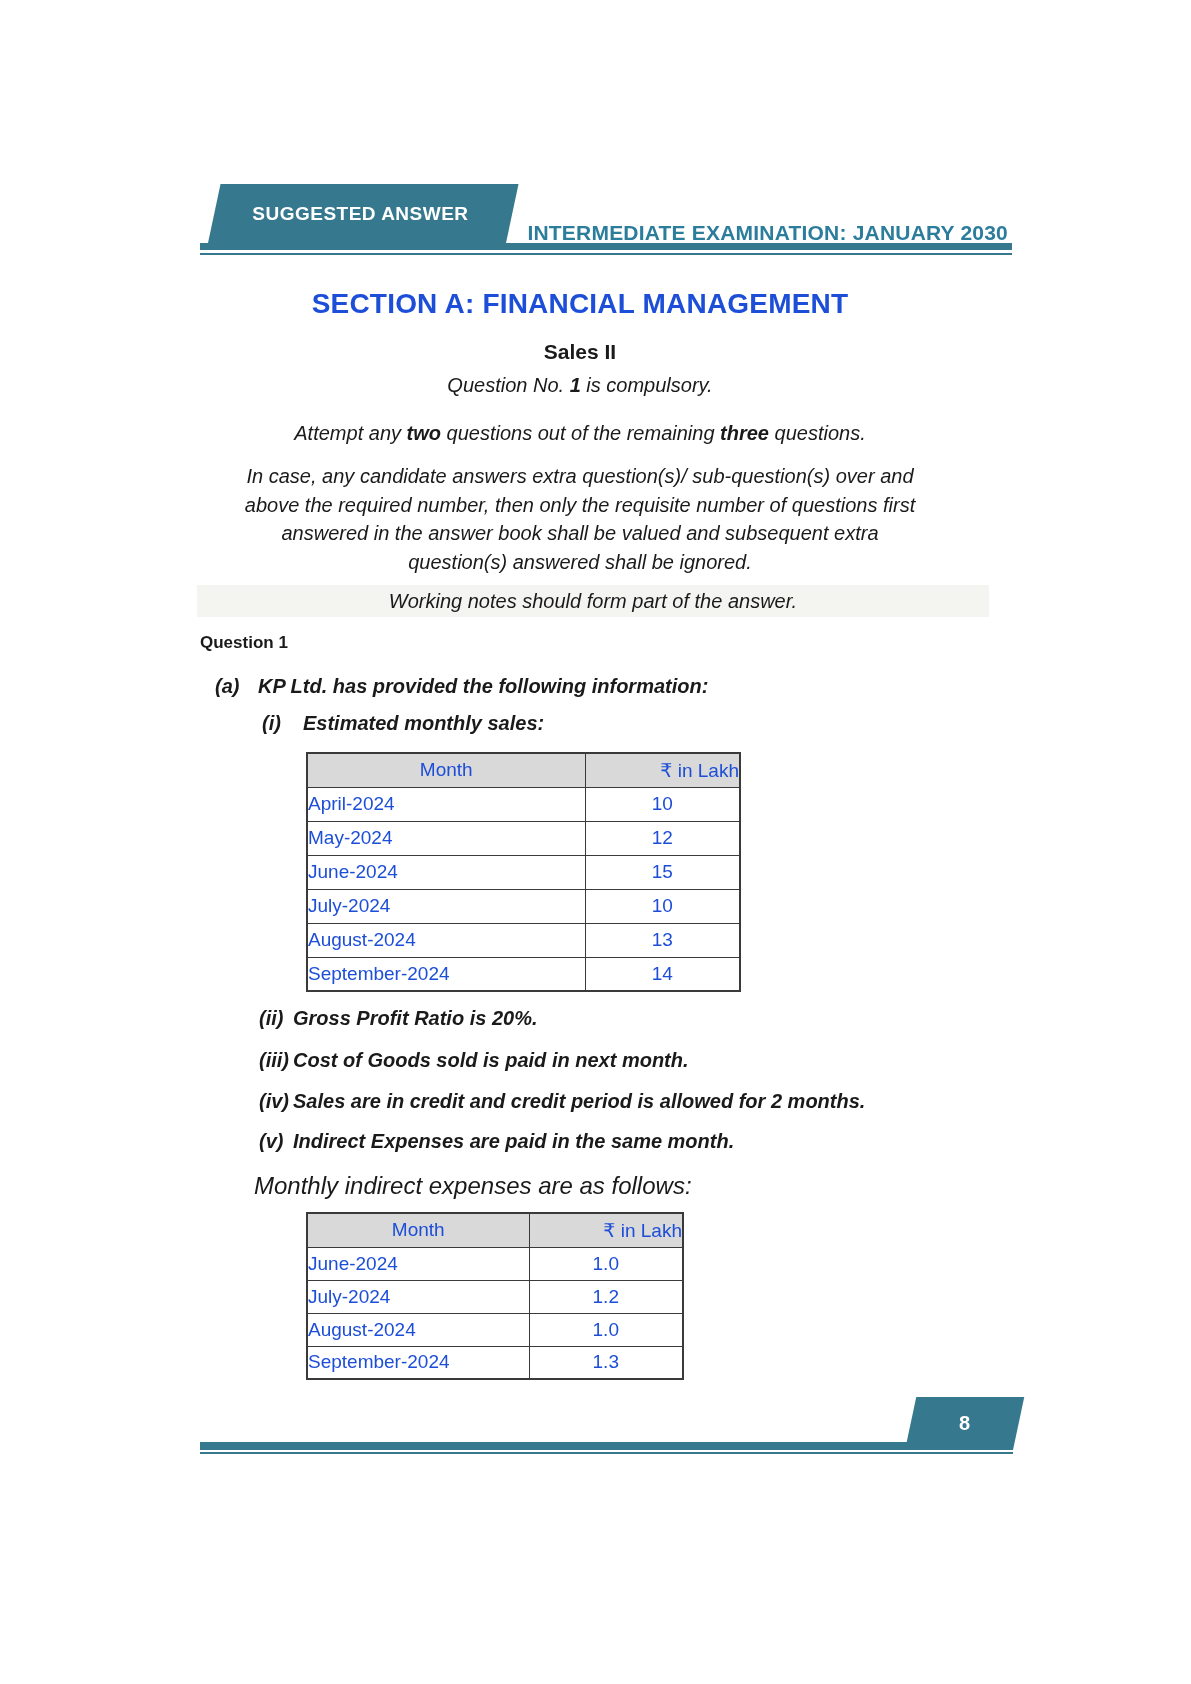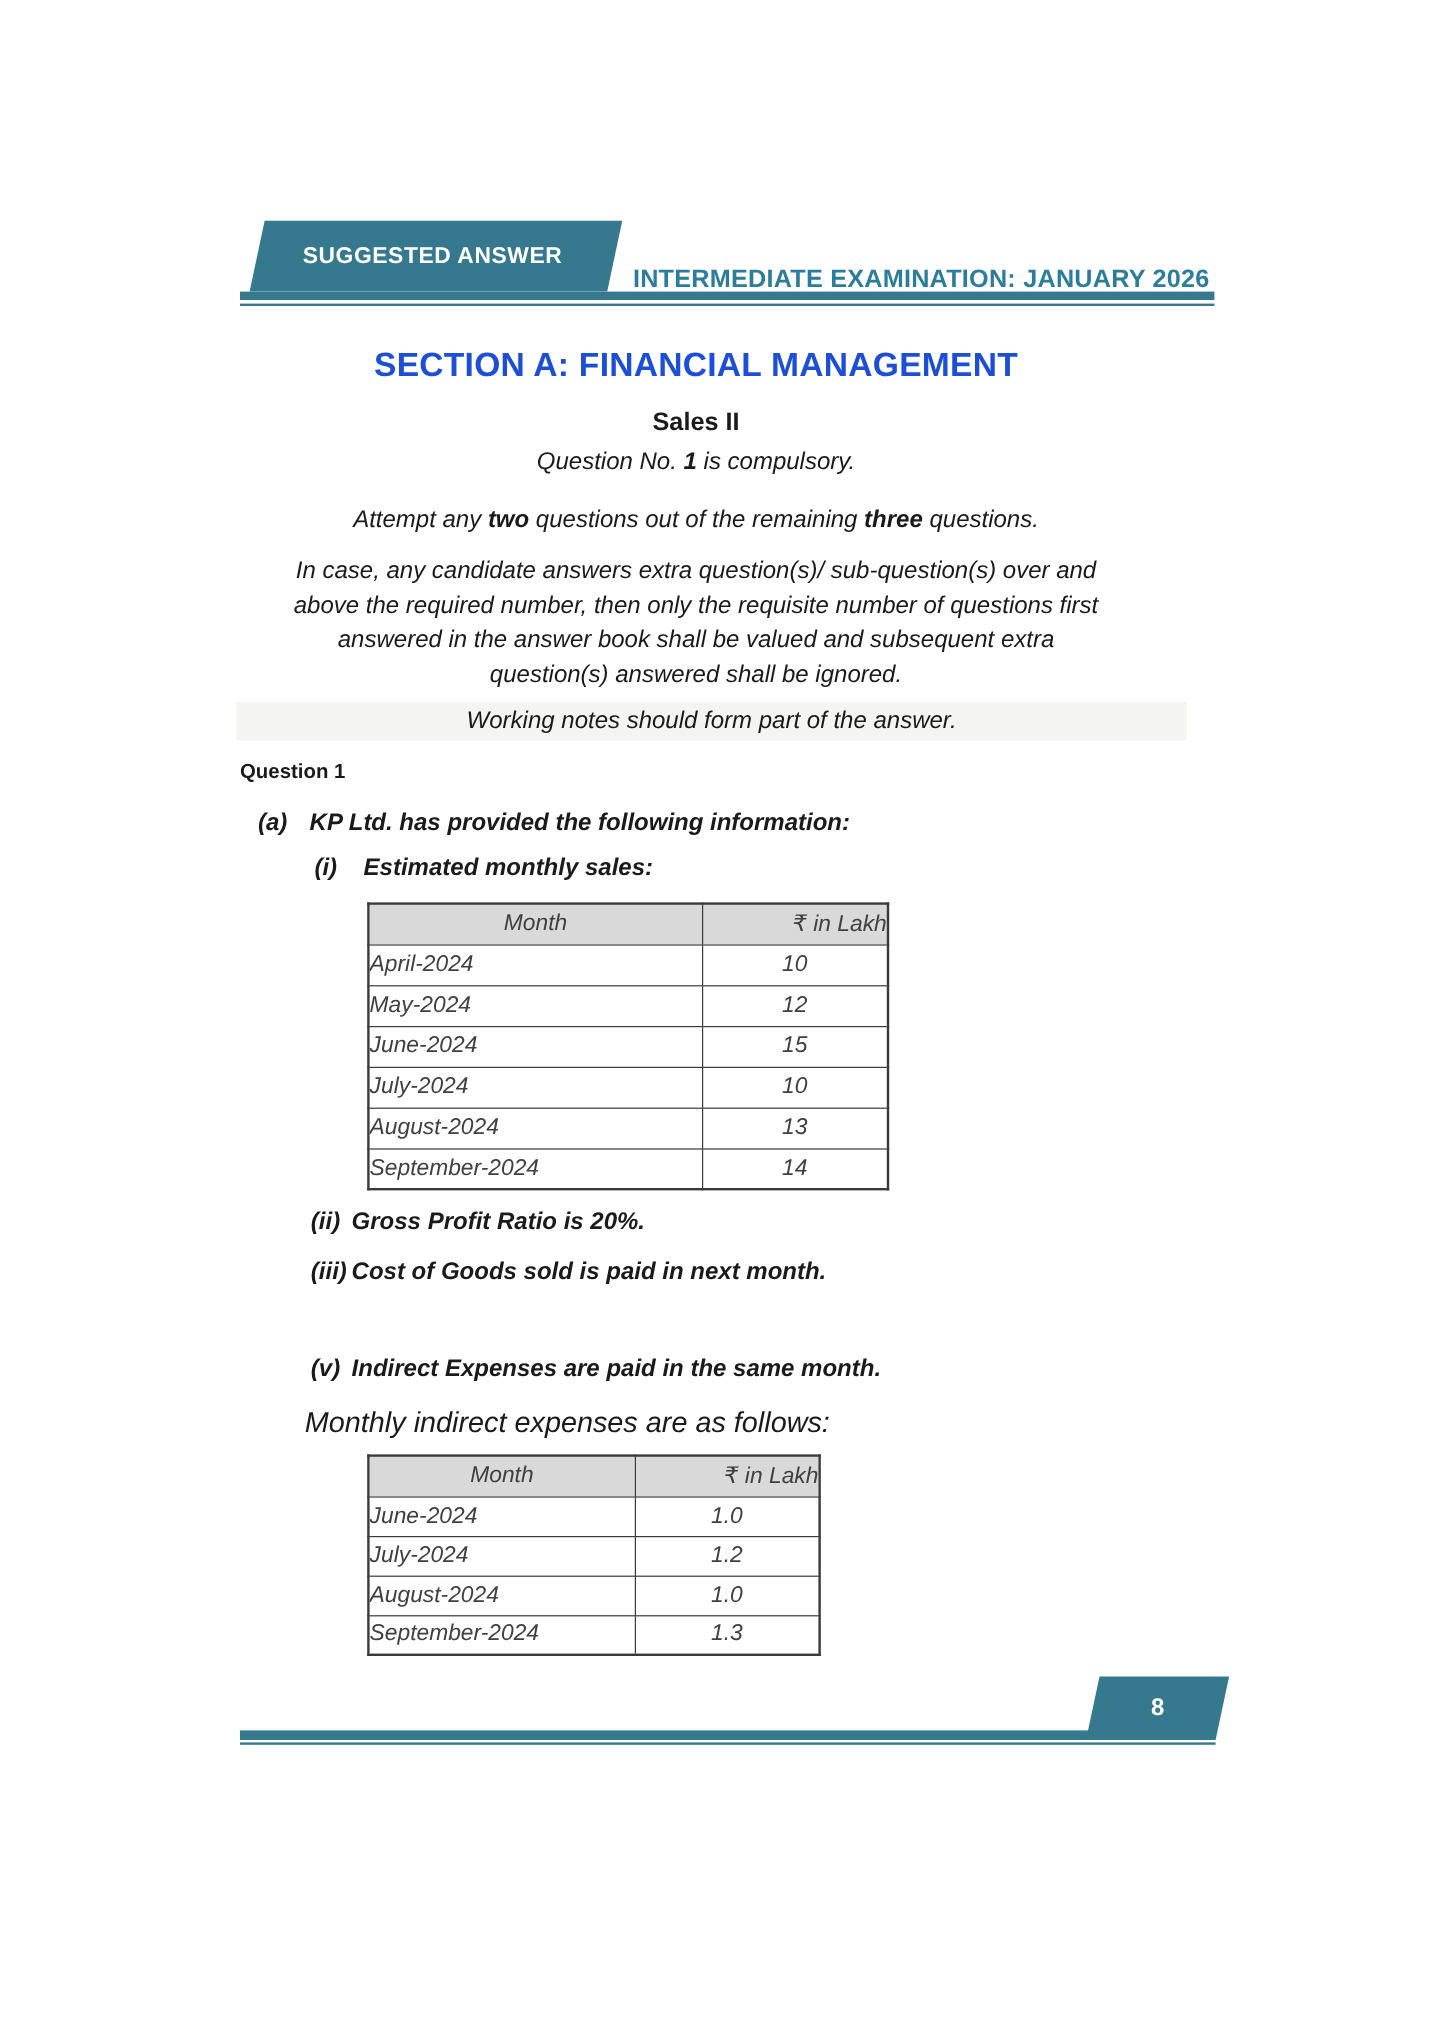--- a/index.html
+++ b/index.html
@@ -64,21 +64,21 @@
   .row-sub .marker{min-width:34px;margin-left:20px;}
   .row-ii{top:1007px;}
   .row-iii{top:1049px;}
   .row-iv{top:1090px;}
   .row-v{top:1130px;}
   .expenses-intro{left:254px;top:1172px;font-style:italic;font-size:24px;white-space:nowrap;}
 
   
   table.dtable{
     position:absolute;border-collapse:collapse;table-layout:fixed;
-    font-style:italic;font-size:19px;color:#404040;
+    font-size:19px;color:#1d4ed8;
   }
   table.dtable th,table.dtable td{
     border:1px solid #3A3A3A;padding:0;overflow:hidden;font-weight:normal;
   }
   table.dtable{border:2px solid #3A3A3A;}
   table.dtable th{background:#D9D9D9;}
   .cell-month-h{text-align:center;}
   .cell-amt-h{text-align:right;padding-right:9px;}
   .cell-month{text-align:left;padding-left:9px;}
   .cell-amt{text-align:center;padding-right:9px;}
@@ -103,21 +103,21 @@
   }
 </style>
 </head>
 <body>
 
 <div class="page">
 
   <div class="abs hdr-badge">
     <span class="hdr-badge-label">SUGGESTED ANSWER</span>
   </div>
-  <div class="abs hdr-exam-title">INTERMEDIATE EXAMINATION: JANUARY 2026</div>
+  <div class="abs hdr-exam-title">INTERMEDIATE EXAMINATION: JANUARY 2030</div>
   <div class="abs hdr-line-thick"></div>
   <div class="abs hdr-line-thin"></div>
 
   <div class="abs center-block section-heading">SECTION A: FINANCIAL MANAGEMENT</div>
   <div class="abs center-block part-heading">Sales II</div>
 
   <div class="abs center-block notice notice-compulsory"><span>Question No. </span><b>1</b><span> is compulsory.</span></div>
 
   <div class="abs center-block notice notice-attempt"><span>Attempt any </span><b>two</b><span> questions out of the remaining </span><b>three</b><span> questions.</span></div>
 
@@ -168,20 +168,21 @@
         </tr>
     <tr>
           <td class="cell-month">September-2024</td>
           <td class="cell-amt">14</td>
         </tr>
   </tbody>
     </table>
 
   <div class="abs item-row row-sub row-ii"><span class="marker">(ii)</span><span>Gross Profit Ratio is 20%.</span></div>
   <div class="abs item-row row-sub row-iii"><span class="marker">(iii)</span><span>Cost of Goods sold is paid in next month.</span></div>
+  <div class="abs item-row row-sub row-iv"><span class="marker">(iv)</span><span>Sales are in credit and credit period is allowed for 2 months.</span></div>
   <div class="abs item-row row-sub row-v"><span class="marker">(v)</span><span>Indirect Expenses are paid in the same month.</span></div>
 
   <div class="abs expenses-intro">Monthly indirect expenses are as follows:</div>
 
   <table class="dtable" id="expenses-table">
     <colgroup>
         <col style="width:222px">
         <col style="width:154px">
       </colgroup>
     <tbody>

